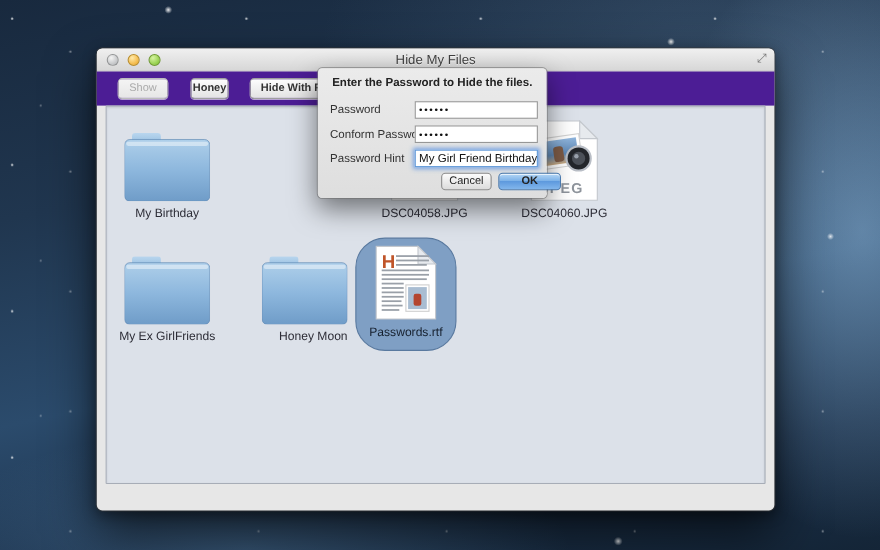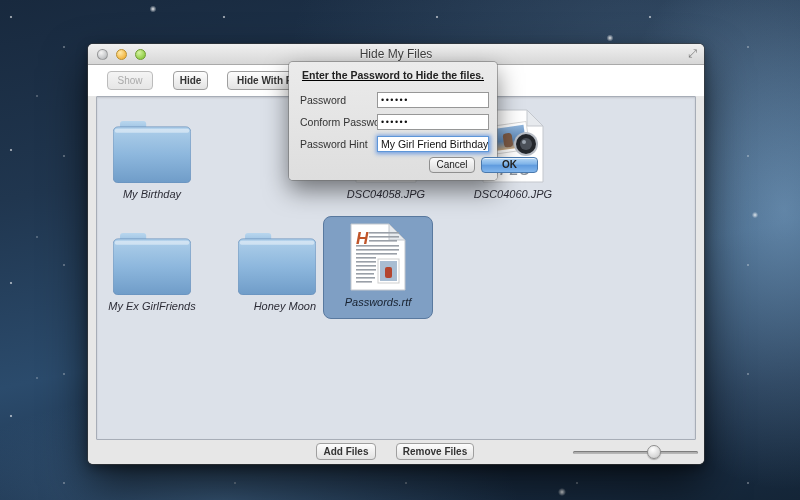--- a/index.html
+++ b/index.html
@@ -40,35 +40,35 @@
     display:flex; align-items:center; }
   .title { position:absolute; left:0; right:0; text-align:center; font-size:12px; color:#3f3f3f;
     text-shadow:0 1px 0 rgba(255,255,255,.7); }
   .lights { display:flex; gap:8px; margin-left:9px; z-index:2; }
   .light { width:11px; height:11px; border-radius:50%; border:1px solid rgba(0,0,0,.25); }
   .light.close { background:radial-gradient(circle at 35% 30%, #f4f4f4,#c2c4c6 70%); }
   .light.min   { background:radial-gradient(circle at 35% 30%, #ffe9a8,#f3b845 70%); border-color:#b98e2f;}
   .light.zoom  { background:radial-gradient(circle at 35% 30%, #d6f3a1,#93cf4a 70%); border-color:#6f9a33;}
   .fullscreen { position:absolute; right:7px; top:3px; font-size:11px; color:#7a7a7a; cursor:pointer; }
 
-  .toolbar { position:relative; height:31px; background:#ffffff; }
+  .toolbar { position:relative; height:31px; background:#4c1d95; }
   .tb-btn { position:absolute; top:6px; height:19px; font-size:10px; font-weight:bold; color:#333;
     background:linear-gradient(#fdfdfd,#e3e3e3); border:1px solid #9f9f9f; border-radius:4px;
     box-shadow:0 1px 0 rgba(255,255,255,.6); text-align:left; padding:0 9px; line-height:17px; white-space:nowrap; }
   .tb-btn.centered { text-align:center; padding:0; }
   .tb-btn.disabled { color:#aaa; font-weight:normal; border-color:#bcbcbc; background:linear-gradient(#f4f4f4,#e6e6e6); }
   #btn-show { left:19px; width:46px; }
   #btn-hide { left:85px; width:35px; }
   #btn-hidepass { left:139px; width:150px; }
 
   .content { position:absolute; left:8px; right:8px; top:52px; bottom:24px;
     background:#dce1e9; border:1px solid #a7adb7; border-radius:1px;
     box-shadow:inset 0 1px 2px rgba(0,0,0,.12); }
 
-  .file-item { position:absolute; width:100px; display:flex; flex-direction:column; align-items:center;font-style:italic; }
+  .file-item { position:absolute; width:100px; display:flex; flex-direction:column; align-items:center; }
   .icon-box { height:76px; display:flex; align-items:flex-end; justify-content:center; }
   .file-label { margin-top:5px; font-size:11px; color:#2c2c36; text-align:center; white-space:nowrap; }
   .file-item.selected { background:#7f9fc4; border:1px solid #59799f; border-radius:8px; padding-top:4px; }
   .file-item.selected .file-label { color:#16202e; }
 
   
   .bottombar { position:absolute; left:0; right:0; bottom:0; height:24px; border-radius:0 0 5px 5px; background:#e7e7e7; }
   .bb-btn { position:absolute; top:3px; height:17px; font-size:10px; font-weight:bold; color:#333;
     background:linear-gradient(#fdfdfd,#e2e2e2); border:1px solid #9f9f9f; border-radius:4px;
     text-align:center; line-height:15px; }
@@ -77,33 +77,33 @@
   .slider { position:absolute; left:485px; top:3px; width:125px; height:17px; }
   .slider .track { position:absolute; left:0; right:0; top:8px; height:3px; background:#b6b6b6;
     border-radius:2px; box-shadow:inset 0 1px 1px rgba(0,0,0,.35); }
   .slider .thumb { position:absolute; left:59%; top:2px; width:14px; height:14px; border-radius:50%;
     background:radial-gradient(circle at 40% 30%, #ffffff,#d2d2d2 75%); border:1px solid #8d8d8d;
     box-shadow:0 1px 1px rgba(0,0,0,.25); }
 
   
   .dialog { position:absolute; left:289px; top:62px; width:208px; height:118px; z-index:3;
     background:linear-gradient(#ebebeb,#dedede); border-radius:4px;
-    box-shadow:0 0 0 1px rgba(110,110,110,.55), 0 10px 24px rgba(0,0,0,.5);text-decoration:underline; }
+    box-shadow:0 0 0 1px rgba(110,110,110,.55), 0 10px 24px rgba(0,0,0,.5); }
   .dlg-title { margin-top:7px; text-align:center; font-size:10.5px; font-weight:bold; color:#222; }
   .dlg-row { position:absolute; left:0; width:100%; height:16px;padding-left:16px; }
   .dlg-row .lbl { position:absolute; left:11px; top:2px; font-size:10.5px; color:#333; }
   .dlg-row .field { position:absolute; left:88px; top:0; width:112px; height:16px; background:#fff;
     border:1px solid #979797; font-size:10.5px; color:#111; line-height:14px; padding:0 3px; white-space:nowrap; overflow:hidden; }
   .dlg-row .field.masked { font-size:9px; letter-spacing:1.5px; line-height:15px; }
   .dlg-row .field.focused { border-color:#5d96d8; box-shadow:0 0 4px 1.5px rgba(100,150,225,.85); }
   .caret { display:inline-block; width:1px; height:10px; background:#222; vertical-align:-1px; }
   #row-pass { top:30px; } #row-conf { top:52px; } #row-hint { top:74px; }
   .dlg-buttons { position:absolute; top:95px; left:0; width:100%; height:16px; }
   .dlg-btn { position:absolute; top:0; height:16px; font-size:10px; color:#222; border-radius:4px;
-    text-align:center; line-height:14px; border:1px solid #8f8f8f;margin-left:28px; }
+    text-align:center; line-height:14px; border:1px solid #8f8f8f; }
   #btn-cancel { left:112px; width:46px; background:linear-gradient(#fcfcfc,#dcdcdc); }
   #btn-ok { left:164px; width:57px; background:linear-gradient(#b5d7f5 0%,#7db2e8 45%,#5e9ade 50%,#82b6ec 100%);
     border-color:#4a79ad; font-weight:bold; box-shadow:inset 0 1px 0 rgba(255,255,255,.7); }
 
   svg text { font-family:"Liberation Sans","DejaVu Sans",sans-serif; }
 </style>
 </head>
 <body>
 
 <svg width="0" height="0" style="position:absolute" aria-hidden="true">
@@ -178,21 +178,21 @@
     <div class="lights">
       <span class="light close"></span>
       <span class="light min"></span>
       <span class="light zoom"></span>
     </div>
     <span class="fullscreen">⤢</span>
   </div>
 
   <div class="toolbar">
     <button class="tb-btn centered disabled" id="btn-show">Show</button>
-    <button class="tb-btn centered" id="btn-hide">Hide</button>
+    <button class="tb-btn centered" id="btn-hide">Honey</button>
     <button class="tb-btn" id="btn-hidepass">Hide With Pas</button>
   </div>
 
   <div class="content">
 
     <div class="file-item" style="left:5px; top:10px;">
       <div class="icon-box">
           <svg width="78" height="62">
             <use href="#icon-folder"></use>
           </svg>
@@ -225,38 +225,30 @@
       <div class="file-label">My Ex GirlFriends</div>
     </div>
     <div class="file-item" style="left:119px; top:122px;align-items:flex-end;">
       <div class="icon-box">
           <svg width="78" height="62">
             <use href="#icon-folder"></use>
           </svg>
         </div>
       <div class="file-label">Honey Moon</div>
     </div>
-    <div class="file-item selected" style="left:226px; top:119px; width:110px; height:103px;">
+    <div class="file-item selected" style="left:226px; top:119px; width:92px; height:103px;border-radius:27px;">
       <div class="icon-box" style="height:70px;">
           <svg width="58" height="68">
             <use href="#icon-rtf"></use>
           </svg>
         </div>
       <div class="file-label">Passwords.rtf</div>
     </div>
   </div>
 
-  <div class="bottombar">
-    <button class="bb-btn" id="btn-add">Add Files</button>
-    <button class="bb-btn" id="btn-remove">Remove Files</button>
-    <div class="slider">
-      <div class="track"></div>
-      <div class="thumb"></div>
-    </div>
-  </div>
 </div>
 
 <div class="dialog">
   <div class="dlg-title">Enter the Password to Hide the files.</div>
 
   <div class="dlg-row" id="row-pass">
     <span class="lbl">Password</span>
     <div class="field masked">••••••</div>
   </div>
   <div class="dlg-row" id="row-conf">

